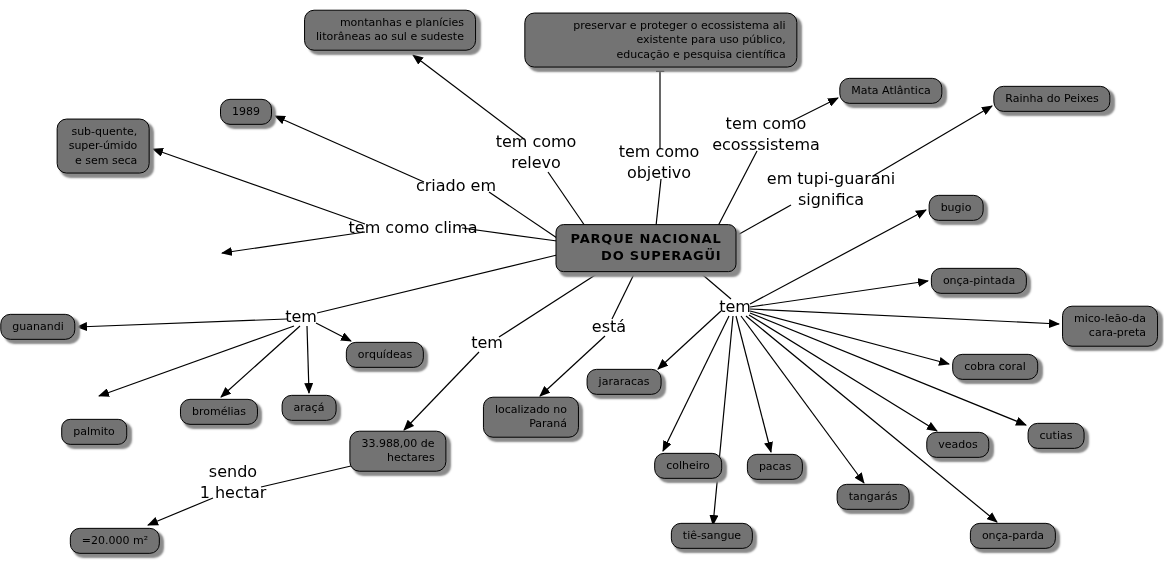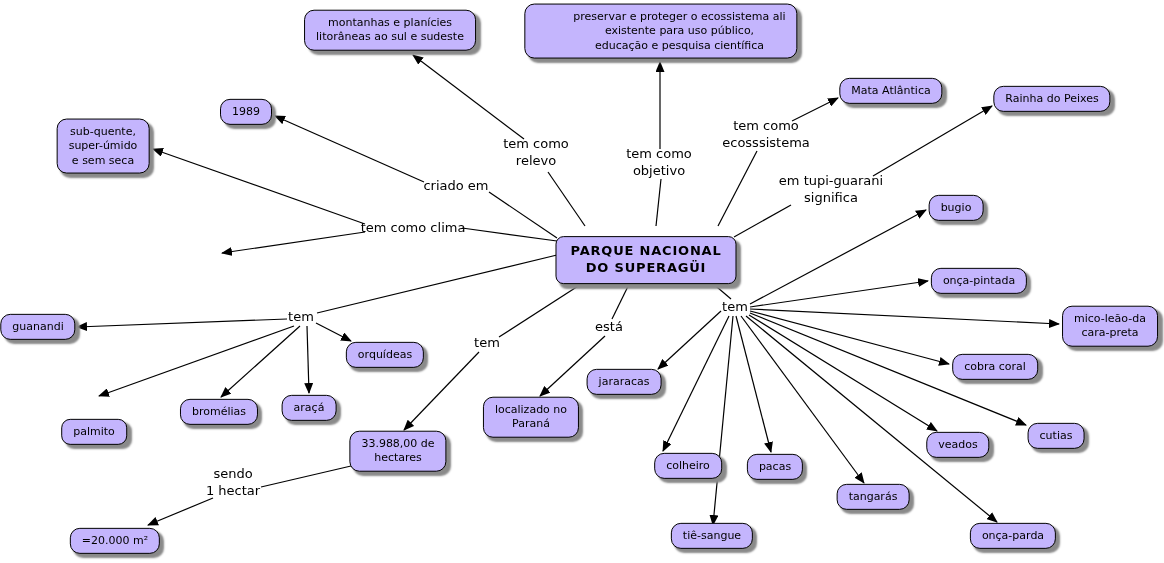--- a/index.html
+++ b/index.html
@@ -8,44 +8,44 @@
     width:1164px; height:563px;
     background:#ffffff;
     font-family:"DejaVu Sans","Liberation Sans",sans-serif;
     overflow:hidden;
   }
   svg.edges { position:absolute; left:0; top:0; width:1164px; height:563px; z-index:1; }
   svg.edges line { stroke:#000000; stroke-width:1.2px; }
   .node {
     position:absolute;
     transform:translate(-50%,-50%);
-    background:#c4b5fd;
+    background:#737373;
     border:1px solid #000000;
     border-radius:10px;
     padding:5px 11px;
     font-size:11px;
     line-height:1.3;
     color:#000000;
-    text-align:center;
+    text-align:right;
     white-space:pre;
     box-shadow:4px 4px 2px #8a8a8a;
     z-index:2;
     cursor:default;
   }
   .node.central {
     font-weight:bold;
     font-size:13px;
     letter-spacing:0.8px;
     padding:6px 14px;
     border-radius:8px;
   }
   .link-label {
     position:absolute;
     transform:translate(-50%,-50%);
-    font-size:13px;
+    font-size:16px;
     line-height:1.3;
     color:#000000;
     text-align:center;
     white-space:pre;
     z-index:3;
     padding:0 2px;
     cursor:default;
   }
 </style>
 </head>
@@ -90,25 +90,25 @@
       <line x1="749" y1="315" x2="937" y2="431" stroke="#000000" marker-end="url(#arrow)"></line>
       <line x1="746" y1="316" x2="997" y2="522" stroke="#000000" marker-end="url(#arrow)"></line>
       <line x1="741" y1="316" x2="864" y2="483" stroke="#000000" marker-end="url(#arrow)"></line>
       <line x1="736" y1="316" x2="771" y2="452" stroke="#000000" marker-end="url(#arrow)"></line>
       <line x1="729" y1="316" x2="663" y2="451" stroke="#000000" marker-end="url(#arrow)"></line>
       <line x1="733" y1="316" x2="713" y2="525" stroke="#000000" marker-end="url(#arrow)"></line>
       <line x1="721" y1="311" x2="658" y2="369" stroke="#000000" marker-end="url(#arrow)"></line>
       <line x1="351" y1="466" x2="261" y2="487" stroke="#000000"></line>
       <line x1="213" y1="498" x2="148" y2="525" stroke="#000000" marker-end="url(#arrow)"></line>
     </svg>
-<div class="node central" style="left: 646px; top: 248px; margin-top: 12px;">PARQUE NACIONAL
+<div class="node central" style="left: 646px; top: 248px;">PARQUE NACIONAL
 DO SUPERAGÜI</div>
     <div class="node" style="left: 390px; top: 30px;">montanhas e planícies
 litorâneas ao sul e sudeste</div>
-    <div class="node" style="left: 661px; top: 31px; padding-left: 48px;">preservar e proteger o ecossistema ali
+    <div class="node" style="left: 661px; top: 40px; padding-left: 48px;">preservar e proteger o ecossistema ali
 existente para uso público,
 educação e pesquisa científica</div>
     <div class="node" style="left: 891px; top: 91px;">Mata Atlântica</div>
     <div class="node" style="left: 1052px; top: 99px;">Rainha do Peixes</div>
     <div class="node" style="left: 246px; top: 112px;">1989</div>
     <div class="node" style="left: 103px; top: 146px;">sub-quente,
 super-úmido
 e sem seca</div>
     <div class="node" style="left: 956px; top: 208px;">bugio</div>
     <div class="node" style="left: 979px; top: 281px;">onça-pintada</div>

